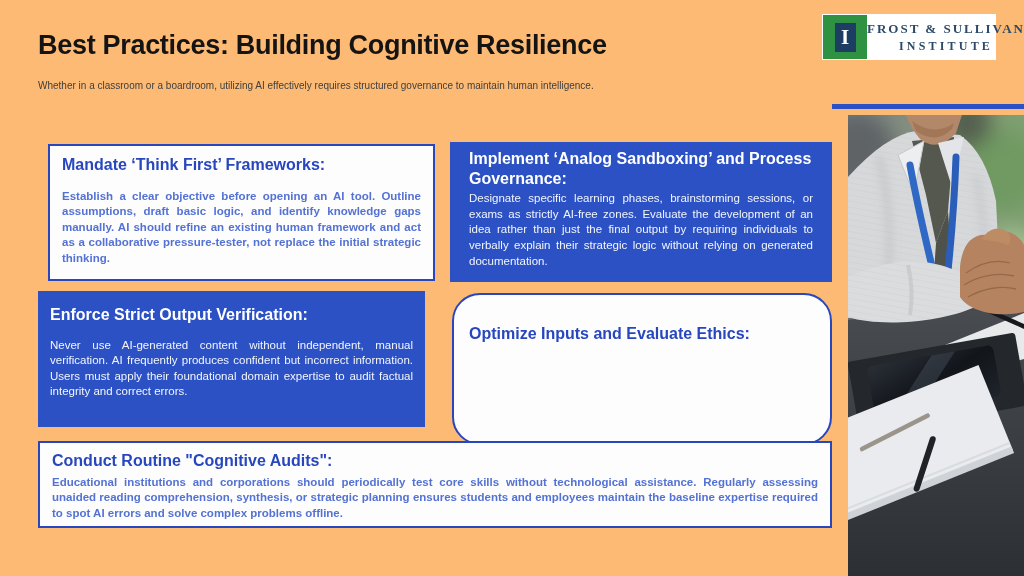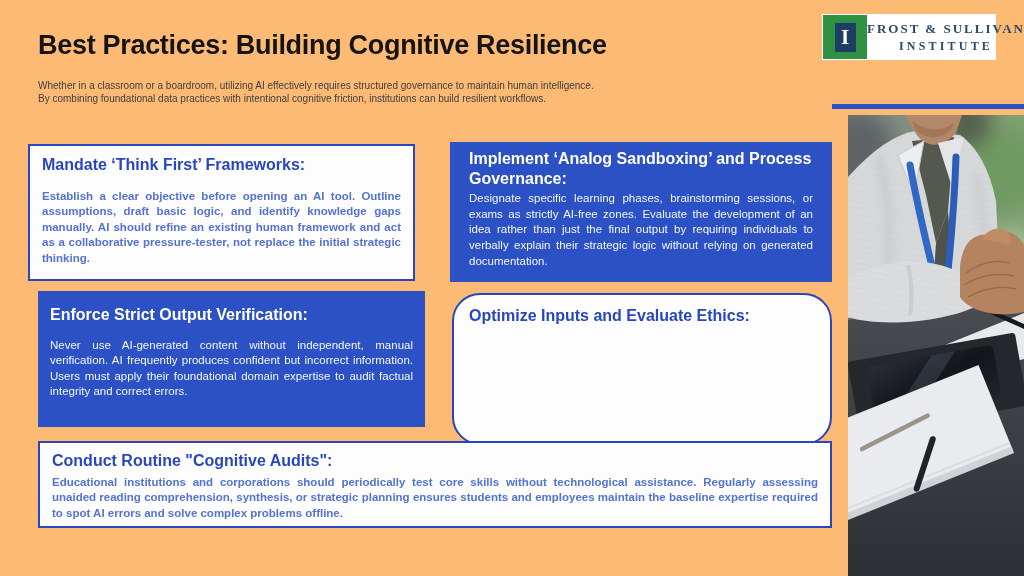--- a/index.html
+++ b/index.html
@@ -47,43 +47,42 @@
   .card h2 { font-size:16px; line-height:1.22; font-weight:bold; }
   .card p  { font-size:11.5px; line-height:1.36; text-align:justify; }
   .card--outline {
     background:#fdfdfe; border:2px solid #2847be;
   }
   .card--outline h2 { color:#2847be; }
   .card--outline p  { color:#5472d4;font-weight:bold; }
   .card--filled { background:#2b51c5; }
   .card--filled h2 { color:#ffffff; }
   .card--filled p  { color:#f2f5fc; }
-  #card-1 { left:28px;  top:144px; width:387px; height:137px; padding:9px 12px; }
+  #card-1 { left:48px;  top:144px; width:387px; height:137px; padding:9px 12px; }
   #card-1 h2 { margin-bottom:14px; }
   #card-2 { left:450px; top:142px; width:382px; height:140px; padding:7px 19px; }
   #card-2 h2 { margin-bottom:3px; }
   #card-3 { left:38px;  top:291px; width:387px; height:136px; padding:14px 12px; }
   #card-3 h2 { margin-bottom:13px; }
-  #card-4 { left:452px; top:293px; width:380px; height:152px; padding:11px 15px;border-radius:28px; }
+  #card-4 { left:452px; top:293px; width:380px; height:152px; padding:29px 15px;border-radius:28px; }
   #card-4 h2 { margin-bottom:11px; }
   #card-5 { left:38px;  top:441px; width:794px; height:87px; padding:8px 12px; }
   #card-5 h2 { margin-bottom:4px; }
   
   .photo { position:absolute; left:848px; top:115px; width:176px; height:461px; }
 </style>
 </head>
 <body>
 
 <div id="slide">
 
   <h1 class="page-title">Best Practices: Building Cognitive Resilience</h1>
 
   <div class="subtitle">
     <div>Whether in a classroom or a boardroom, utilizing AI effectively requires structured governance to maintain human intelligence.</div>
-    <div>By combining foundational data practices with intentional cognitive friction, institutions can build resilient workflows.</div>
   </div>
 
   <div class="logo">
     <div class="logo-mark">
       <div class="logo-mark-inner">I</div>
     </div>
     <div class="logo-text">
       <div class="logo-line1">FROST &amp; SULLIVAN</div>
       <div class="logo-line2">INSTITUTE</div>
     </div>

